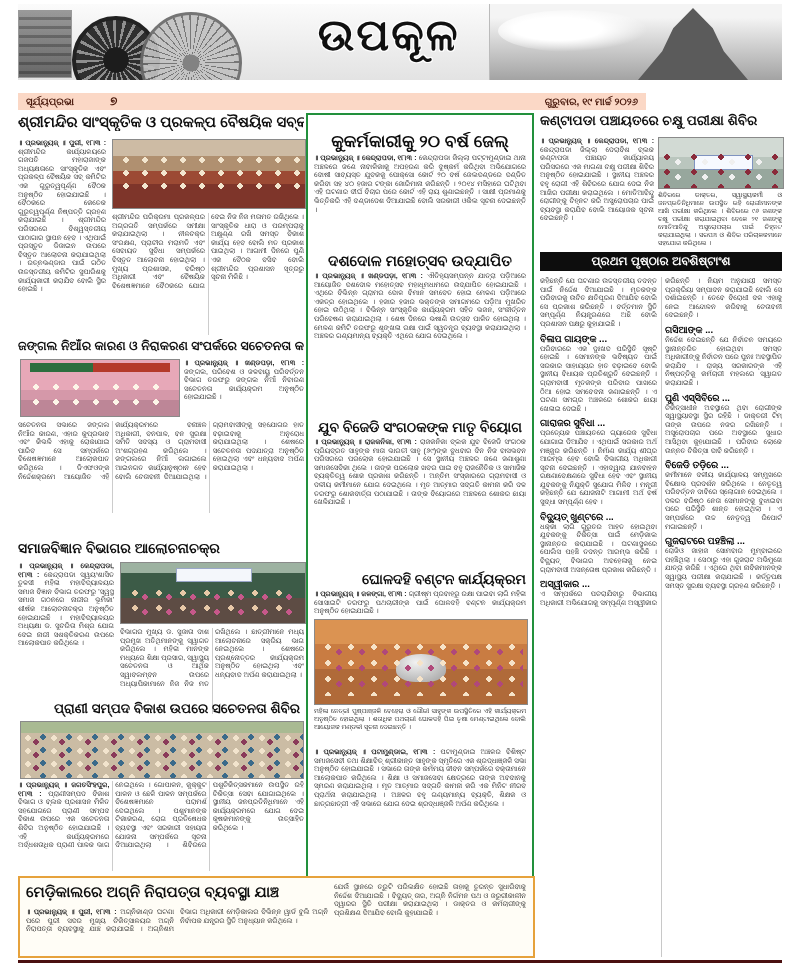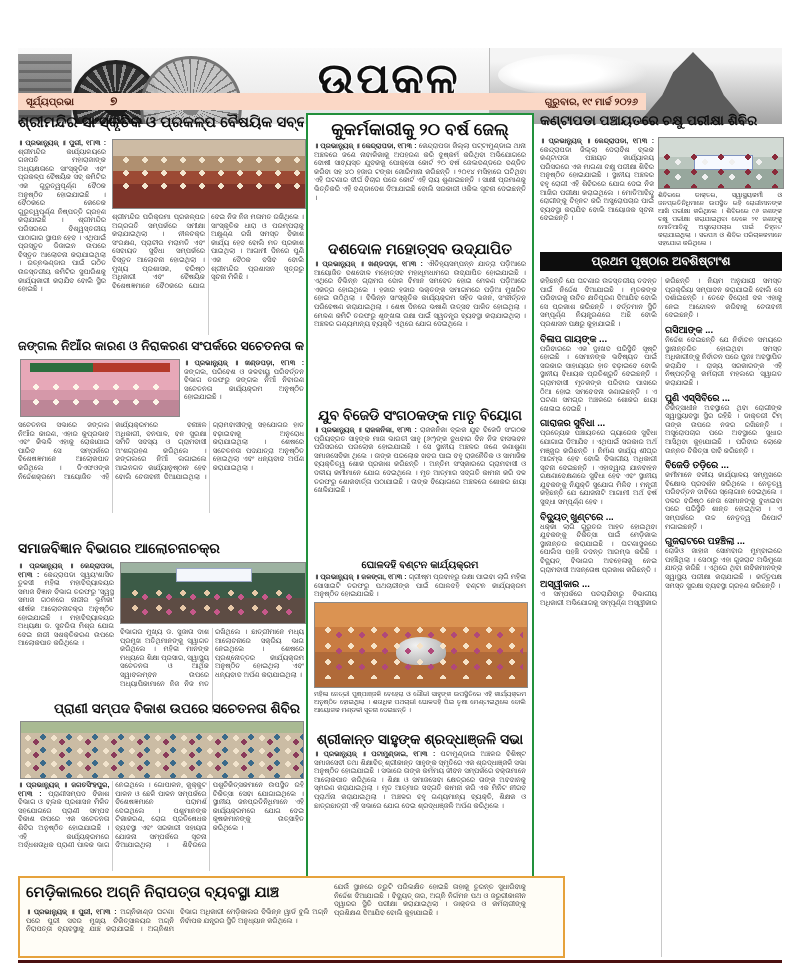--- a/index.html
+++ b/index.html
@@ -4,21 +4,21 @@
 <style>
   html,body{margin:0;padding:0;background:#d9d9d9;}
   .page{position:relative;width:800px;height:976px;background:#ffffff;margin:0 auto;
         font-family:"Liberation Sans","DejaVu Sans",sans-serif;color:#1a1a1a;overflow:hidden;}
 
   
   .masthead{position:absolute;left:18px;top:4px;width:764px;height:76px;overflow:hidden;
     background:
       radial-gradient(140% 120% at 28% 170%, #c6c6c6 34%, rgba(0,0,0,0) 35%),
       radial-gradient(160% 130% at 72% 185%, #d6d6d6 42%, rgba(0,0,0,0) 43%),
-      linear-gradient(180deg,#fbfbfb,#e3e3e3); margin-top: 44px;}
+      linear-gradient(180deg,#fbfbfb,#e3e3e3);}
   .mh-temple-left{position:absolute;left:0;top:6px;width:52px;height:66px;
       background:repeating-linear-gradient(180deg,#bdbdbd 0 6px,#8f8f8f 6px 9px),linear-gradient(#cfcfcf,#8a8a8a);
       background-blend-mode:multiply;border:1px solid #9a9a9a;}
   .mh-wheel{position:absolute;border-radius:50%;}
   .mh-wheel.w1{left:54px;top:12px;width:80px;height:80px;border:4px solid #222;
       background:radial-gradient(circle,#1c1c1c 0 22%,rgba(0,0,0,0) 23%),
                  repeating-conic-gradient(#2f2f2f 0 10deg,#8f8f8f 10deg 15deg);}
   .mh-wheel.w2{left:122px;top:8px;width:96px;height:96px;border:3px solid #6a6a6a;opacity:.92;
       background:radial-gradient(circle,#7a7a7a 0 12%,rgba(0,0,0,0) 13%),
                  repeating-conic-gradient(#c2c2c2 0 8deg,#6e6e6e 8deg 10deg);}
@@ -96,33 +96,33 @@
   #a7 .hl{font-size:14px;}
   #a7 .lead{left:0;top:22px;width:96px;height:152px;}
   #a7 .more{left:102px;top:88px;width:184px;height:86px;column-count:2;column-gap:6px;column-rule:1px solid #ccc;}
   #ph-college{left:102px;top:22px;width:184px;height:60px;}
 
   #a9{left:18px;top:701px;width:286px;height:172px;}
   #a9 .hl{font-size:13.5px;margin-left:36px;}
   #a9 .more{left:0;top:80px;width:286px;height:90px;column-count:3;column-gap:6px;column-rule:1px solid #ccc;}
   #ph-crowd{left:2px;top:20px;width:282px;height:56px;}
 
-  #a11{left:18px;top:876px;width:513px;height:78px;border:2px solid #e6a23c;background:#fffdf6;padding-left:30px;}
+  #a11{left:18px;top:876px;width:513px;height:78px;border:2px solid #e6a23c;background:#fffdf6;}
   #a11 .hl{left:6px;top:5px;width:302px;font-size:15px;}
   #a11 .more{left:6px;top:30px;width:302px;height:42px;column-count:2;column-gap:6px;}
   #a11 .lead{left:314px;top:5px;width:192px;height:67px;}
 
   .midbox{position:absolute;left:306px;top:113px;width:228px;height:770px;border:2px solid #22903c;
-      padding:4px 6px;box-sizing:border-box;background:#fff;}
+      padding:16px 6px;box-sizing:border-box;background:#fff;}
   .midbox .hl{text-align:center;margin:1px 0 2px;}
   .midbox .body{margin-bottom:3px;}
   #a2-hl{font-size:17px;} #a2-bd{height:82px;}
   #a3-hl{font-size:15px;margin-top:16px;} #a3-bd{height:144px;}
   #a6-hl{font-size:14px;} #a6-bd{height:130px;}
-  #a8-hl{font-size:10px;} #a8-bd{height:26px;}
+  #a8-hl{font-size:14px;text-align:right;} #a8-bd{height:26px;}
   #ph-dahi{position:relative;display:block;width:100%;height:84px;margin:2px 0;}
   #a8-cap{height:38px;margin-bottom:3px;}
   #a10-hl{font-size:14px;} #a10-bd{height:118px;}
 
   .rightcol{position:absolute;left:540px;top:113px;width:242px;height:846px;}
   #a4-hl{font-size:13.5px;}
   #a4-lead{left:0;top:24px;width:114px;height:122px;}
   #ph-eyecamp{left:118px;top:24px;width:124px;height:50px;}
   #a4-cap{left:118px;top:78px;width:124px;height:64px;}
   .banner{position:absolute;left:0;top:139px;width:242px;height:19px;background:#0d0d0d;color:#fff;
@@ -173,21 +173,20 @@
       <h2 class="hl" id="a6-hl">ଯୁବ ବିଜେଡି ସଂଗଠକଙ୍କ ମାତୃ ବିୟୋଗ</h2>
       <p class="body" id="a6-bd"><b class="dl">॥ ପ୍ରଭାନ୍ୟୁଜ୍ ॥ ରାଜକନିକା, ୧୮ା୩ :</b> <span>ରାଜକନିକା ବ୍ଲକ ଯୁବ ବିଜେଡି ସଂଗଠକ ପ୍ରିୟବ୍ରତ ସାହୁଙ୍କ ମାତା ଭାରତୀ ସାହୁ (୬୯)ଙ୍କ ବୁଧବାର ଦିନ ନିଜ ବାସଭବନ ପରିସରରେ ପରଲୋକ ହୋଇଯାଇଛି । ସେ ସ୍ଥାନୀୟ ଅଞ୍ଚଳର ଜଣେ ଜଣାଶୁଣା ସମାଜସେବିକା ଥିଲେ । ତାଙ୍କ ପରଲୋକ ଖବର ପାଇ ବହୁ ରାଜନୈତିକ ଓ ସାମାଜିକ ବ୍ୟକ୍ତିତ୍ୱ ଶୋକ ପ୍ରକାଶ କରିଛନ୍ତି । ଅନ୍ତିମ ସଂସ୍କାରରେ ଗ୍ରାମବାସୀ ଓ ଦଳୀୟ କର୍ମୀମାନେ ଯୋଗ ଦେଇଥିଲେ । ମୃତ ଆତ୍ମାର ସଦ୍‌ଗତି କାମନା କରି ଦଳ ତରଫରୁ ଶୋକବାର୍ତ୍ତା ପଠାଯାଇଛି । ତାଙ୍କ ବିୟୋଗରେ ଅଞ୍ଚଳରେ ଶୋକର ଛାୟା ଖେଳିଯାଇଛି ।</span></p>
     </section>
     <section>
       <h2 class="hl" id="a8-hl">ଘୋଳଦହି ବଣ୍ଟନ କାର୍ଯ୍ୟକ୍ରମ</h2>
       <p class="body" id="a8-bd"><b class="dl">॥ ପ୍ରଭାନ୍ୟୁଜ୍ ॥ ଜଳଙ୍ଗା, ୧୮ା୩ :</b> <span>ଗ୍ରୀଷ୍ମ ପ୍ରବାହରୁ ରକ୍ଷା ପାଇବା ଲାଗି ମହିଳା ସୋସାଇଟି ତରଫରୁ ପଥଚାରୀଙ୍କ ପାଇଁ ଘୋଳଦହି ବଣ୍ଟନ କାର୍ଯ୍ୟକ୍ରମ ଅନୁଷ୍ଠିତ ହୋଇଯାଇଛି ।</span></p>
       <div class="ph" id="ph-dahi"></div>
       <p class="cap" id="a8-cap">ମହିଳା ନେତ୍ରୀ ପୁଷ୍ପାଞ୍ଜଳି ବେହେରା ଓ ଗୌରୀ ସାହୁଙ୍କ ଉପସ୍ଥିତିରେ ଏହି କାର୍ଯ୍ୟକ୍ରମ ଅନୁଷ୍ଠିତ ହୋଇଥିଲା । ଶତାଧିକ ପଥଚାରୀ ଘୋଳଦହି ପିଇ ତୃଷା ମେଣ୍ଟାଇଥିଲେ ବୋଲି ଆୟୋଜକ ମଣ୍ଡଳୀ ସୂଚନା ଦେଇଛନ୍ତି ।</p>
     </section>
     <section>
-      <h2 class="hl" id="a10-hl">ଶ୍ରୀକାନ୍ତ ସାହୁଙ୍କ ଶ୍ରଦ୍ଧାଞ୍ଜଳି ସଭା</h2>
       <p class="body" id="a10-bd"><b class="dl">॥ ପ୍ରଭାନ୍ୟୁଜ୍ ॥ ପଟାମୁଣ୍ଡାଇ, ୧୮ା୩ :</b> <span>ପଟାମୁଣ୍ଡାଇ ଅଞ୍ଚଳର ବିଶିଷ୍ଟ ସମାଜସେବୀ ତଥା ଶିକ୍ଷାବିତ୍ ଶ୍ରୀକାନ୍ତ ସାହୁଙ୍କ ସ୍ମୃତିରେ ଏକ ଶ୍ରଦ୍ଧାଞ୍ଜଳି ସଭା ଅନୁଷ୍ଠିତ ହୋଇଯାଇଛି । ସଭାରେ ତାଙ୍କ କର୍ମମୟ ଜୀବନ ସମ୍ପର୍କରେ ବକ୍ତାମାନେ ଆଲୋକପାତ କରିଥିଲେ । ଶିକ୍ଷା ଓ ସମାଜସେବା କ୍ଷେତ୍ରରେ ତାଙ୍କ ଅବଦାନକୁ ସ୍ମରଣ କରାଯାଇଥିଲା । ମୃତ ଆତ୍ମାର ସଦ୍‌ଗତି କାମନା କରି ଏକ ମିନିଟ ନୀରବ ପ୍ରାର୍ଥନା କରାଯାଇଥିଲା । ଅଞ୍ଚଳର ବହୁ ଗଣ୍ୟମାନ୍ୟ ବ୍ୟକ୍ତି, ଶିକ୍ଷକ ଓ ଛାତ୍ରଛାତ୍ରୀ ଏହି ସଭାରେ ଯୋଗ ଦେଇ ଶ୍ରଦ୍ଧାଞ୍ଜଳି ଅର୍ପଣ କରିଥିଲେ ।</span></p>
     </section>
   </div>
 
   <section class="art" ід="" id="a5">
     <h2 class="hl">ଜଙ୍ଗଲ ନିଆଁର କାରଣ ଓ ନିରାକରଣ ସଂପର୍କରେ ସଚେତନତା କାର୍ଯ୍ୟକ୍ରମ</h2>
     <div class="ph" id="ph-dais"></div>
     <p class="body abs lead"><b class="dl">॥ ପ୍ରଭାନ୍ୟୁଜ୍ ॥ ଖଣ୍ଡପଡ଼ା, ୧୮ା୩ :</b> <span>ଜଙ୍ଗଲ, ପରିବେଶ ଓ ଜଳବାୟୁ ପରିବର୍ତ୍ତନ ବିଭାଗ ତରଫରୁ ଜଙ୍ଗଲ ନିଆଁ ନିବାରଣ ସଚେତନତା କାର୍ଯ୍ୟକ୍ରମ ଅନୁଷ୍ଠିତ ହୋଇଯାଇଛି ।</span></p>
     <p class="body abs more">ସଚେତନତା ସଭାରେ ଜଙ୍ଗଲ ନିଆଁର କାରଣ, ଏହାର କୁପ୍ରଭାବ ଏବଂ କିଭଳି ଏହାକୁ ରୋକାଯାଇ ପାରିବ ସେ ସମ୍ପର୍କରେ ବିଶେଷଜ୍ଞମାନେ ଆଲୋକପାତ କରିଥିଲେ । ଡିଏଫଓଙ୍କ ନିର୍ଦ୍ଦେଶକ୍ରମେ ଆୟୋଜିତ ଏହି କାର୍ଯ୍ୟକ୍ରମରେ ବନାଞ୍ଚଳ ଅଧିକାରୀ, ବନପାଳ, ବନ ସୁରକ୍ଷା ସମିତି ସଦସ୍ୟ ଓ ଗ୍ରାମବାସୀ ଅଂଶଗ୍ରହଣ କରିଥିଲେ । ଜଙ୍ଗଲରେ ନିଆଁ ଲଗାଇଲେ ଆଇନଗତ କାର୍ଯ୍ୟାନୁଷ୍ଠାନ ହେବ ବୋଲି ଚେତାବନୀ ଦିଆଯାଇଥିଲା । ଗ୍ରାମବାସୀଙ୍କୁ ସହଯୋଗର ହାତ ବଢ଼ାଇବାକୁ ଅନୁରୋଧ କରାଯାଇଥିଲା । ଶେଷରେ ସଚେତନତା ପଦଯାତ୍ରା ଅନୁଷ୍ଠିତ ହୋଇଥିଲା ଏବଂ ଧନ୍ୟବାଦ ଅର୍ପଣ କରାଯାଇଥିଲା ।</p>
   </section>

